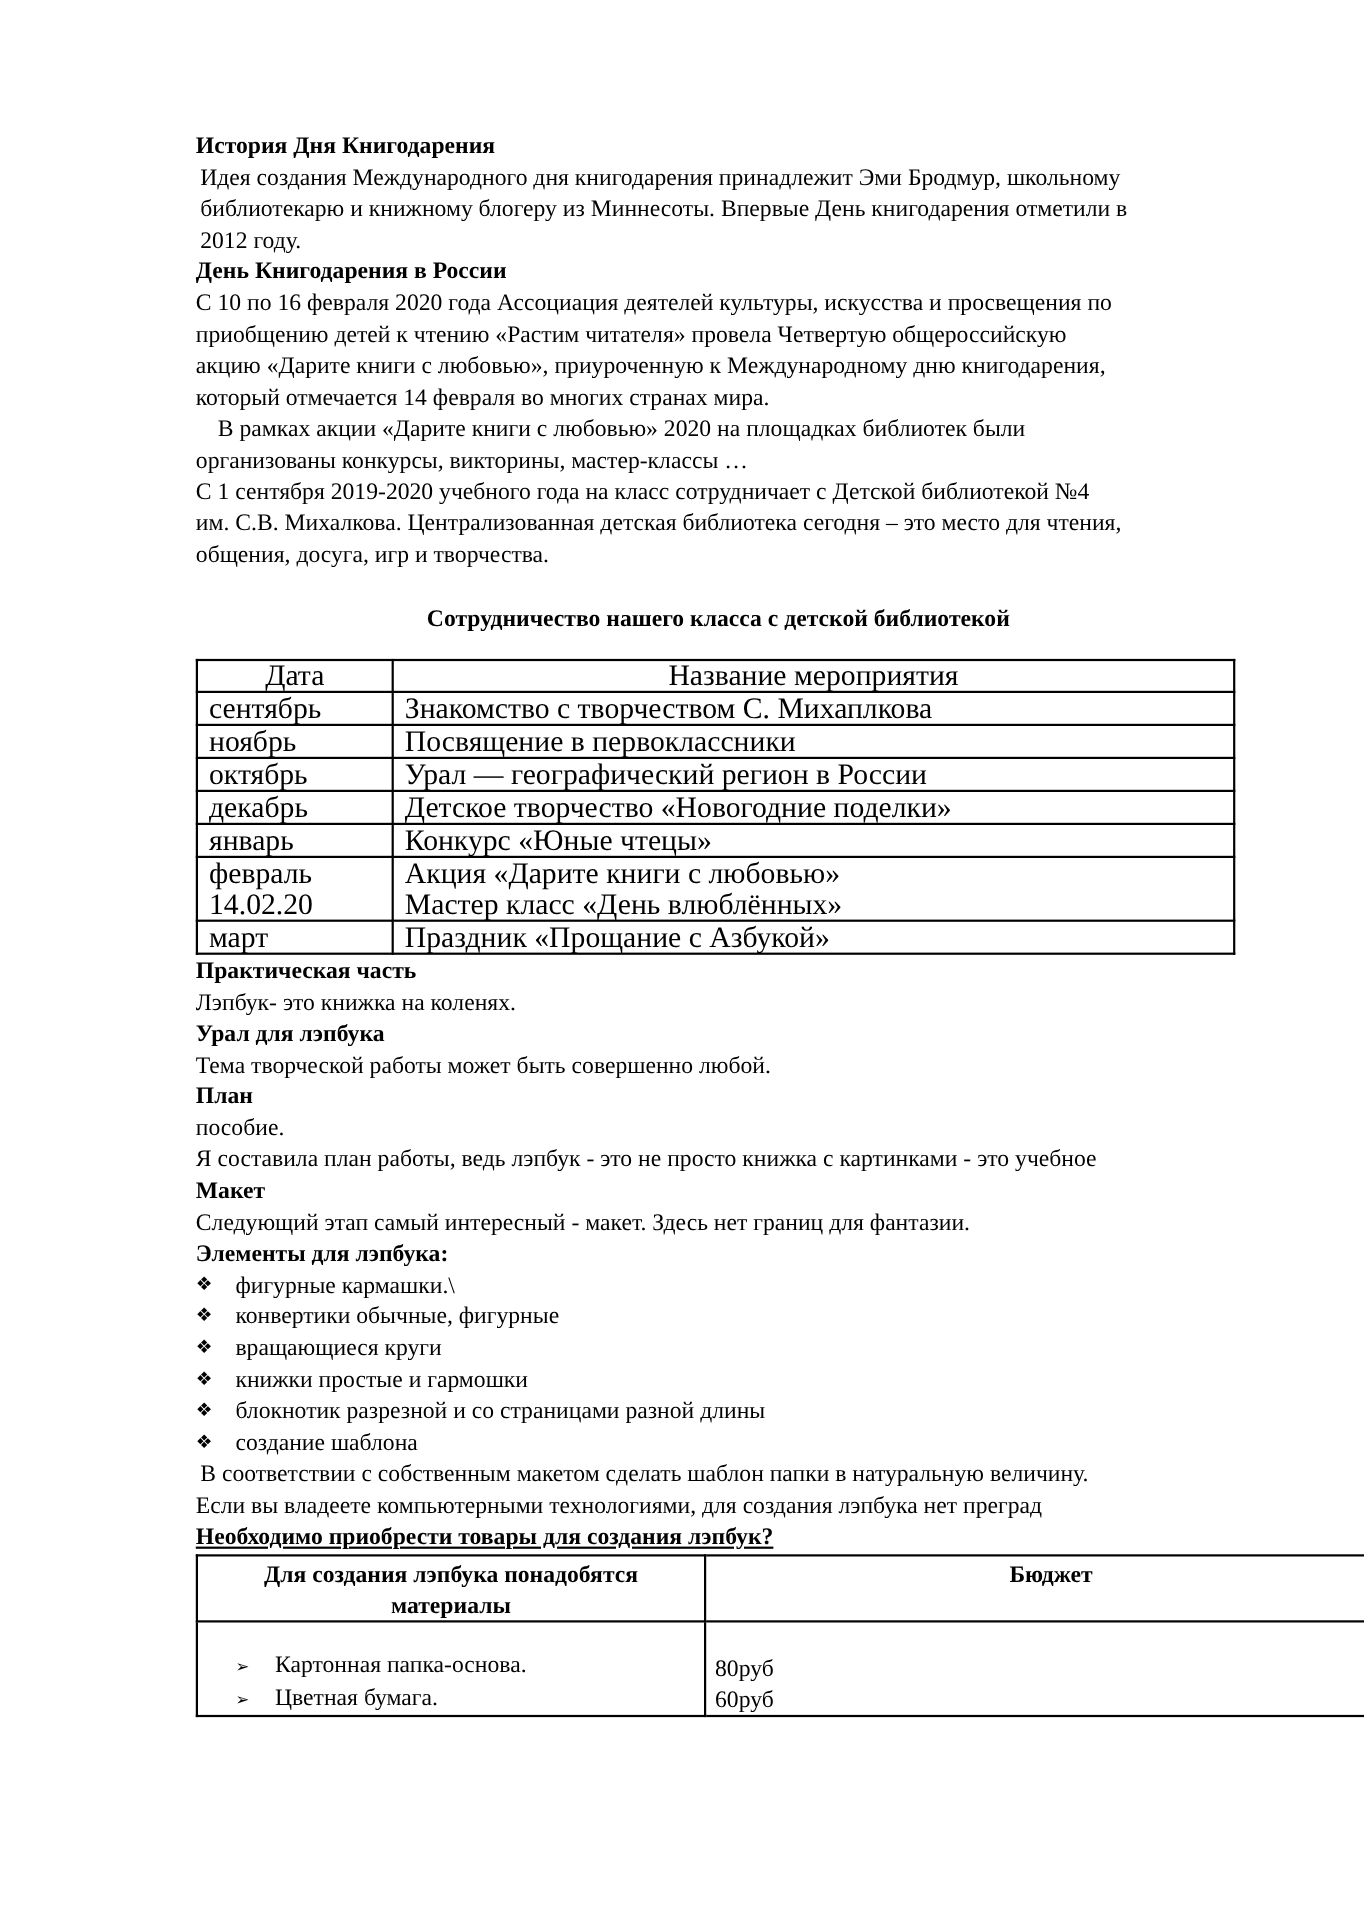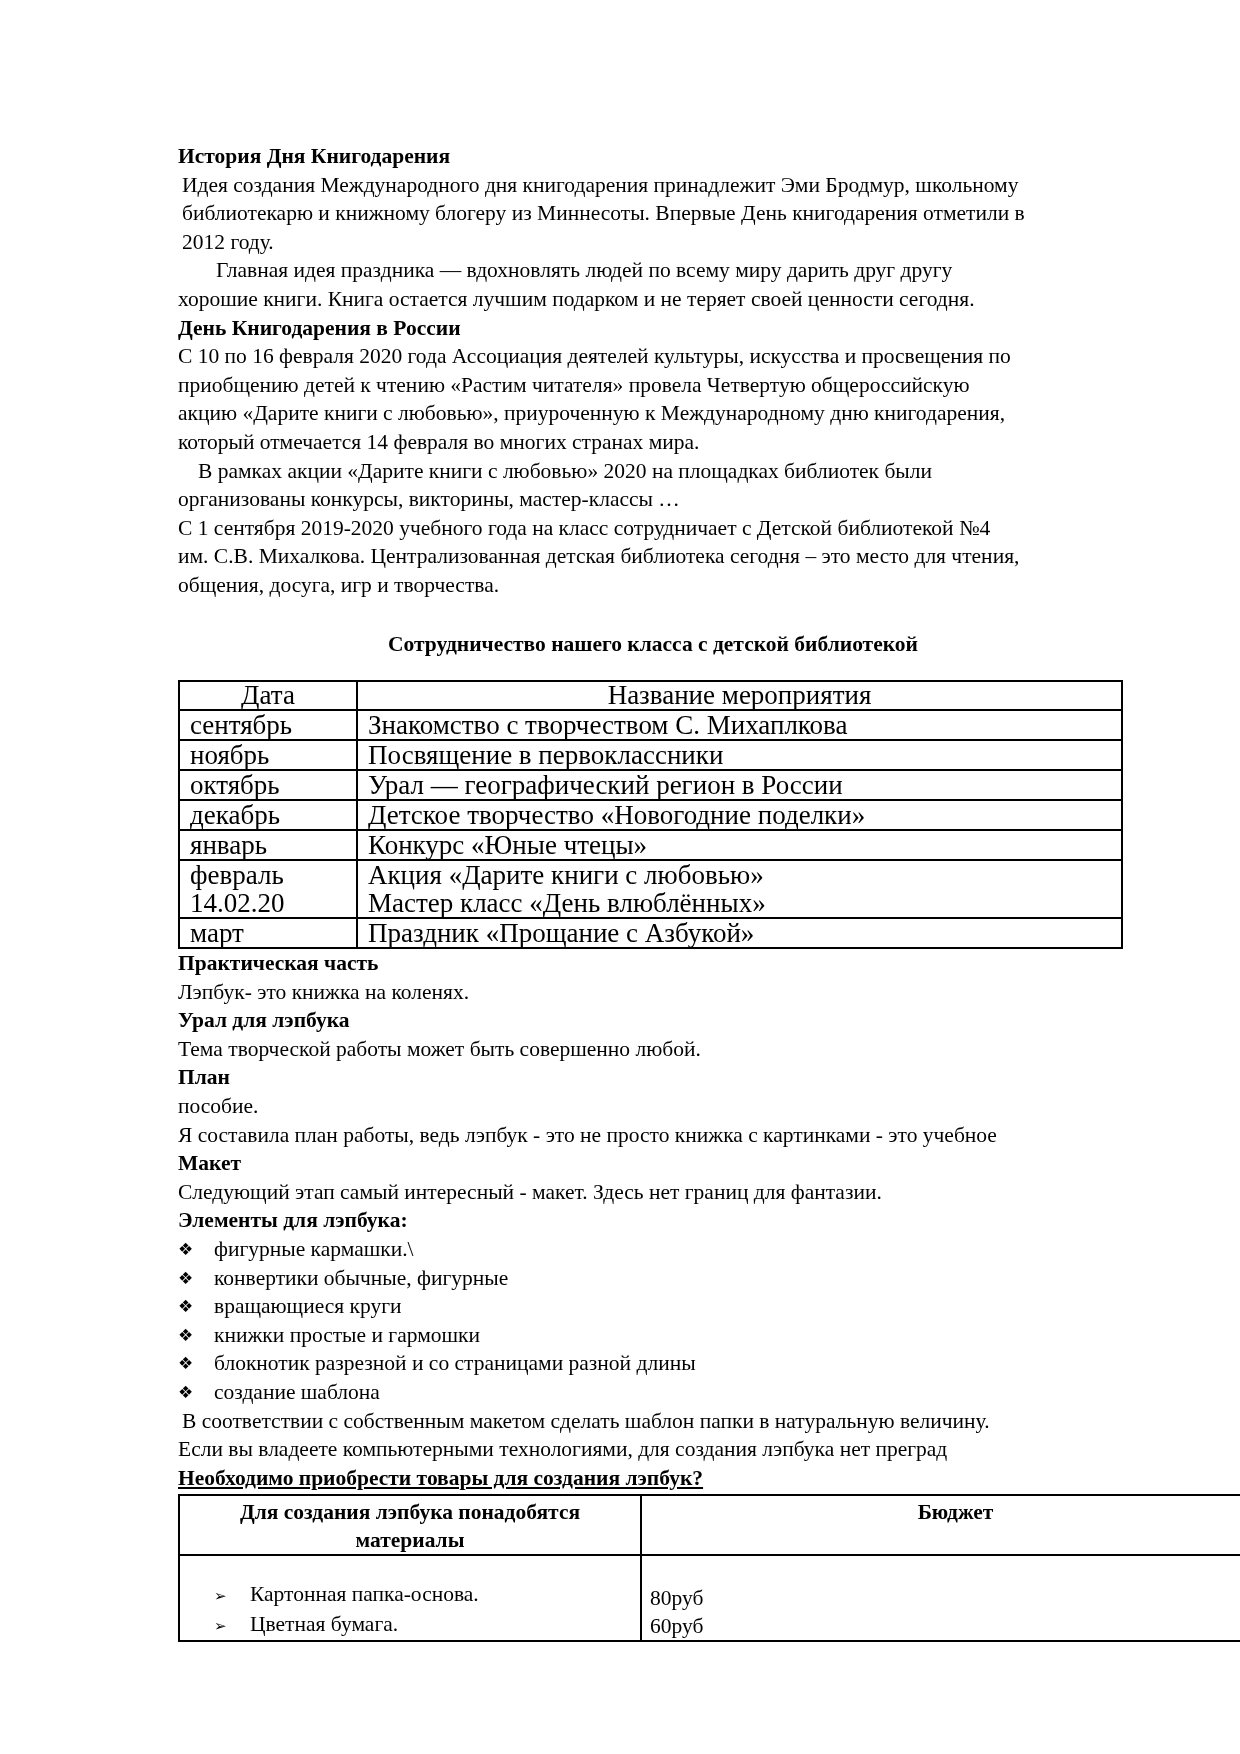--- a/index.html
+++ b/index.html
@@ -1,21 +1,21 @@
 <!DOCTYPE html>
 <html><head>
 <meta charset="utf-8">
 <style>
   html, body { margin: 0; padding: 0; background: #ffffff; }
   body {
     width: 1240px; height: 1754px; position: relative; overflow: hidden;
     font-family: "Liberation Serif", "DejaVu Serif", serif;
     color: #000; font-size: 21.5px; line-height: 28.6px;
   }
-  .page { position: absolute; left: 178px; top: 118px; width: 1000px; margin-top: 24px; }
+  .page { position: absolute; left: 178px; top: 118px; width: 1000px; }
   .h { font-weight: bold; }
   .p { margin: 0; }
   .indent1 { text-indent: 4px; }
   .indent2 { text-indent: 38px; }
   .indent3 { text-indent: 20px; }
   .center-title { text-align: center; font-weight: bold; margin-top: 30px; width: 950px; }
   table.t1 {
     border-collapse: collapse; margin-top: 22px; width: 945px;
     font-size: 27px; line-height: 28px;
   }
@@ -42,24 +42,20 @@
 </head>
 <body>
 
 <div class="page">
 
   <div class="p h">История Дня Книгодарения</div>
   <div class="p indent1">
     <div>Идея создания Международного дня книгодарения принадлежит Эми Бродмур, школьному</div>
     <div>библиотекарю и книжному блогеру из Миннесоты. Впервые День книгодарения отметили в</div>
     <div>2012 году.</div>
-  </div>
-  <div class="p">
-    <div class="indent2">Главная идея праздника — вдохновлять людей по всему миру дарить друг другу</div>
-    <div>хорошие книги. Книга остается лучшим подарком и не теряет своей ценности сегодня.</div>
   </div>
 
   <div class="p h">День Книгодарения в России</div>
   <div class="p">
     <div>С 10 по 16 февраля 2020 года Ассоциация деятелей культуры, искусства и просвещения по</div>
     <div>приобщению детей к чтению «Растим читателя» провела Четвертую общероссийскую</div>
     <div>акцию «Дарите книги с любовью», приуроченную к Международному дню книгодарения,</div>
     <div>который отмечается 14 февраля во многих странах мира.</div>
   </div>
   <div class="p">

